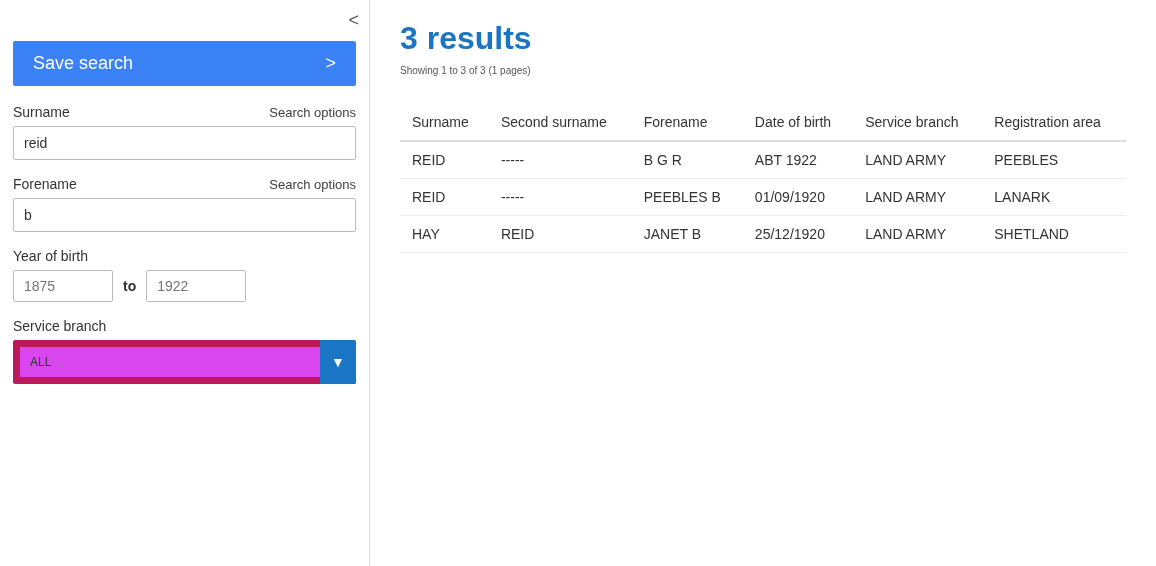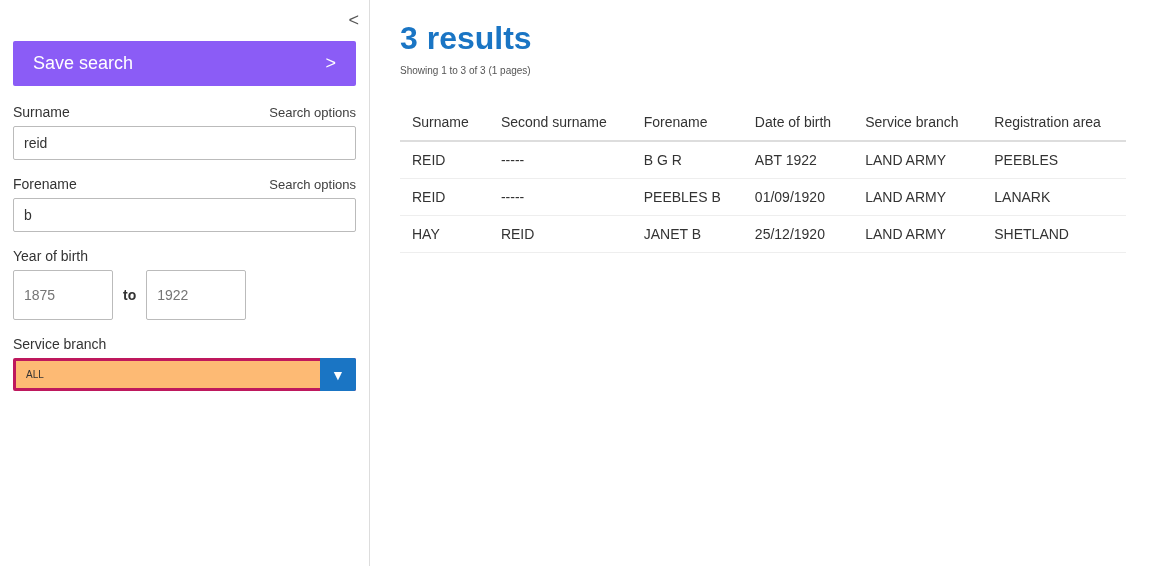--- a/index.html
+++ b/index.html
@@ -6,44 +6,44 @@
     body { font-family: Arial, sans-serif; font-size: 14px; color: #333; background: #fff; }
     .container { display: flex; height: 566px; width: 1156px; overflow: hidden; }
 
     
     .sidebar { width: 370px; min-width: 370px; border-right: 1px solid #ddd; background: #fff; position: relative; padding-bottom: 20px; }
     .sidebar-header { display: flex; justify-content: flex-end; padding: 10px 10px 0 10px; }
     .collapse-btn { background: none; border: none; cursor: pointer; font-size: 18px; color: #555; }
 
     .save-search-btn {
       display: flex; align-items: center; justify-content: space-between;
-      background: #8b5cf6; color: #fff; border: none; width: calc(100% - 26px);
+      background: #3b82f6; color: #fff; border: none; width: calc(100% - 26px);
       margin: 10px 13px; padding: 12px 20px; font-size: 16px; cursor: pointer;
       border-radius: 2px;
     }
     .save-search-btn span { font-size: 18px; }
 
     .field-group { padding: 8px 13px; }
     .field-header { display: flex; justify-content: space-between; align-items: center; margin-bottom: 6px; }
     .field-label { font-size: 14px; font-weight: normal; color: #333; }
     .search-options-link { color: #404040; text-decoration: none; font-size: 13px; cursor: pointer; }
 
     .text-input {
       width: 100%; border: 1px solid #bbb; padding: 8px 10px; font-size: 14px;
       color: #333; border-radius: 2px; outline: none;
     }
 
     .year-row { display: flex; align-items: center; gap: 10px; }
-    .year-input { width: 100px; border: 1px solid #bbb; padding: 16px 10px; font-size: 14px; color: #aaa; border-radius: 2px; outline: none; }
+    .year-input { width: 100px; border: 1px solid #bbb; padding: 7px 10px; font-size: 14px; color: #aaa; border-radius: 2px; outline: none; }
     .to-label { color: #333; font-size: 14px; font-weight: bold; }
 
     .service-branch-row { display: flex; align-items: center; position: relative; }
     .service-select {
-      width: 100%; border: 3px solid #be185d; padding: 8px 10px; font-size: 10px;
-      color: #333; border-radius: 2px; appearance: none; background: #fdba74; cursor: pointer; outline: none;
+      width: 100%; border: 7px solid #be185d; padding: 8px 10px; font-size: 12px;
+      color: #333; border-radius: 2px; appearance: none; background: #d946ef; cursor: pointer; outline: none;
     }
     .select-btn {
       position: absolute; right: 0; top: 0; bottom: 0; width: 36px;
       background: #1a75c4; border: none; cursor: pointer; display: flex;
       align-items: center; justify-content: center; border-radius: 0 2px 2px 0;
     }
     .chevron-down { color: #fff; font-size: 14px; }
 
     
     .main-content { flex: 1; padding: 20px 30px; overflow-y: auto; }

